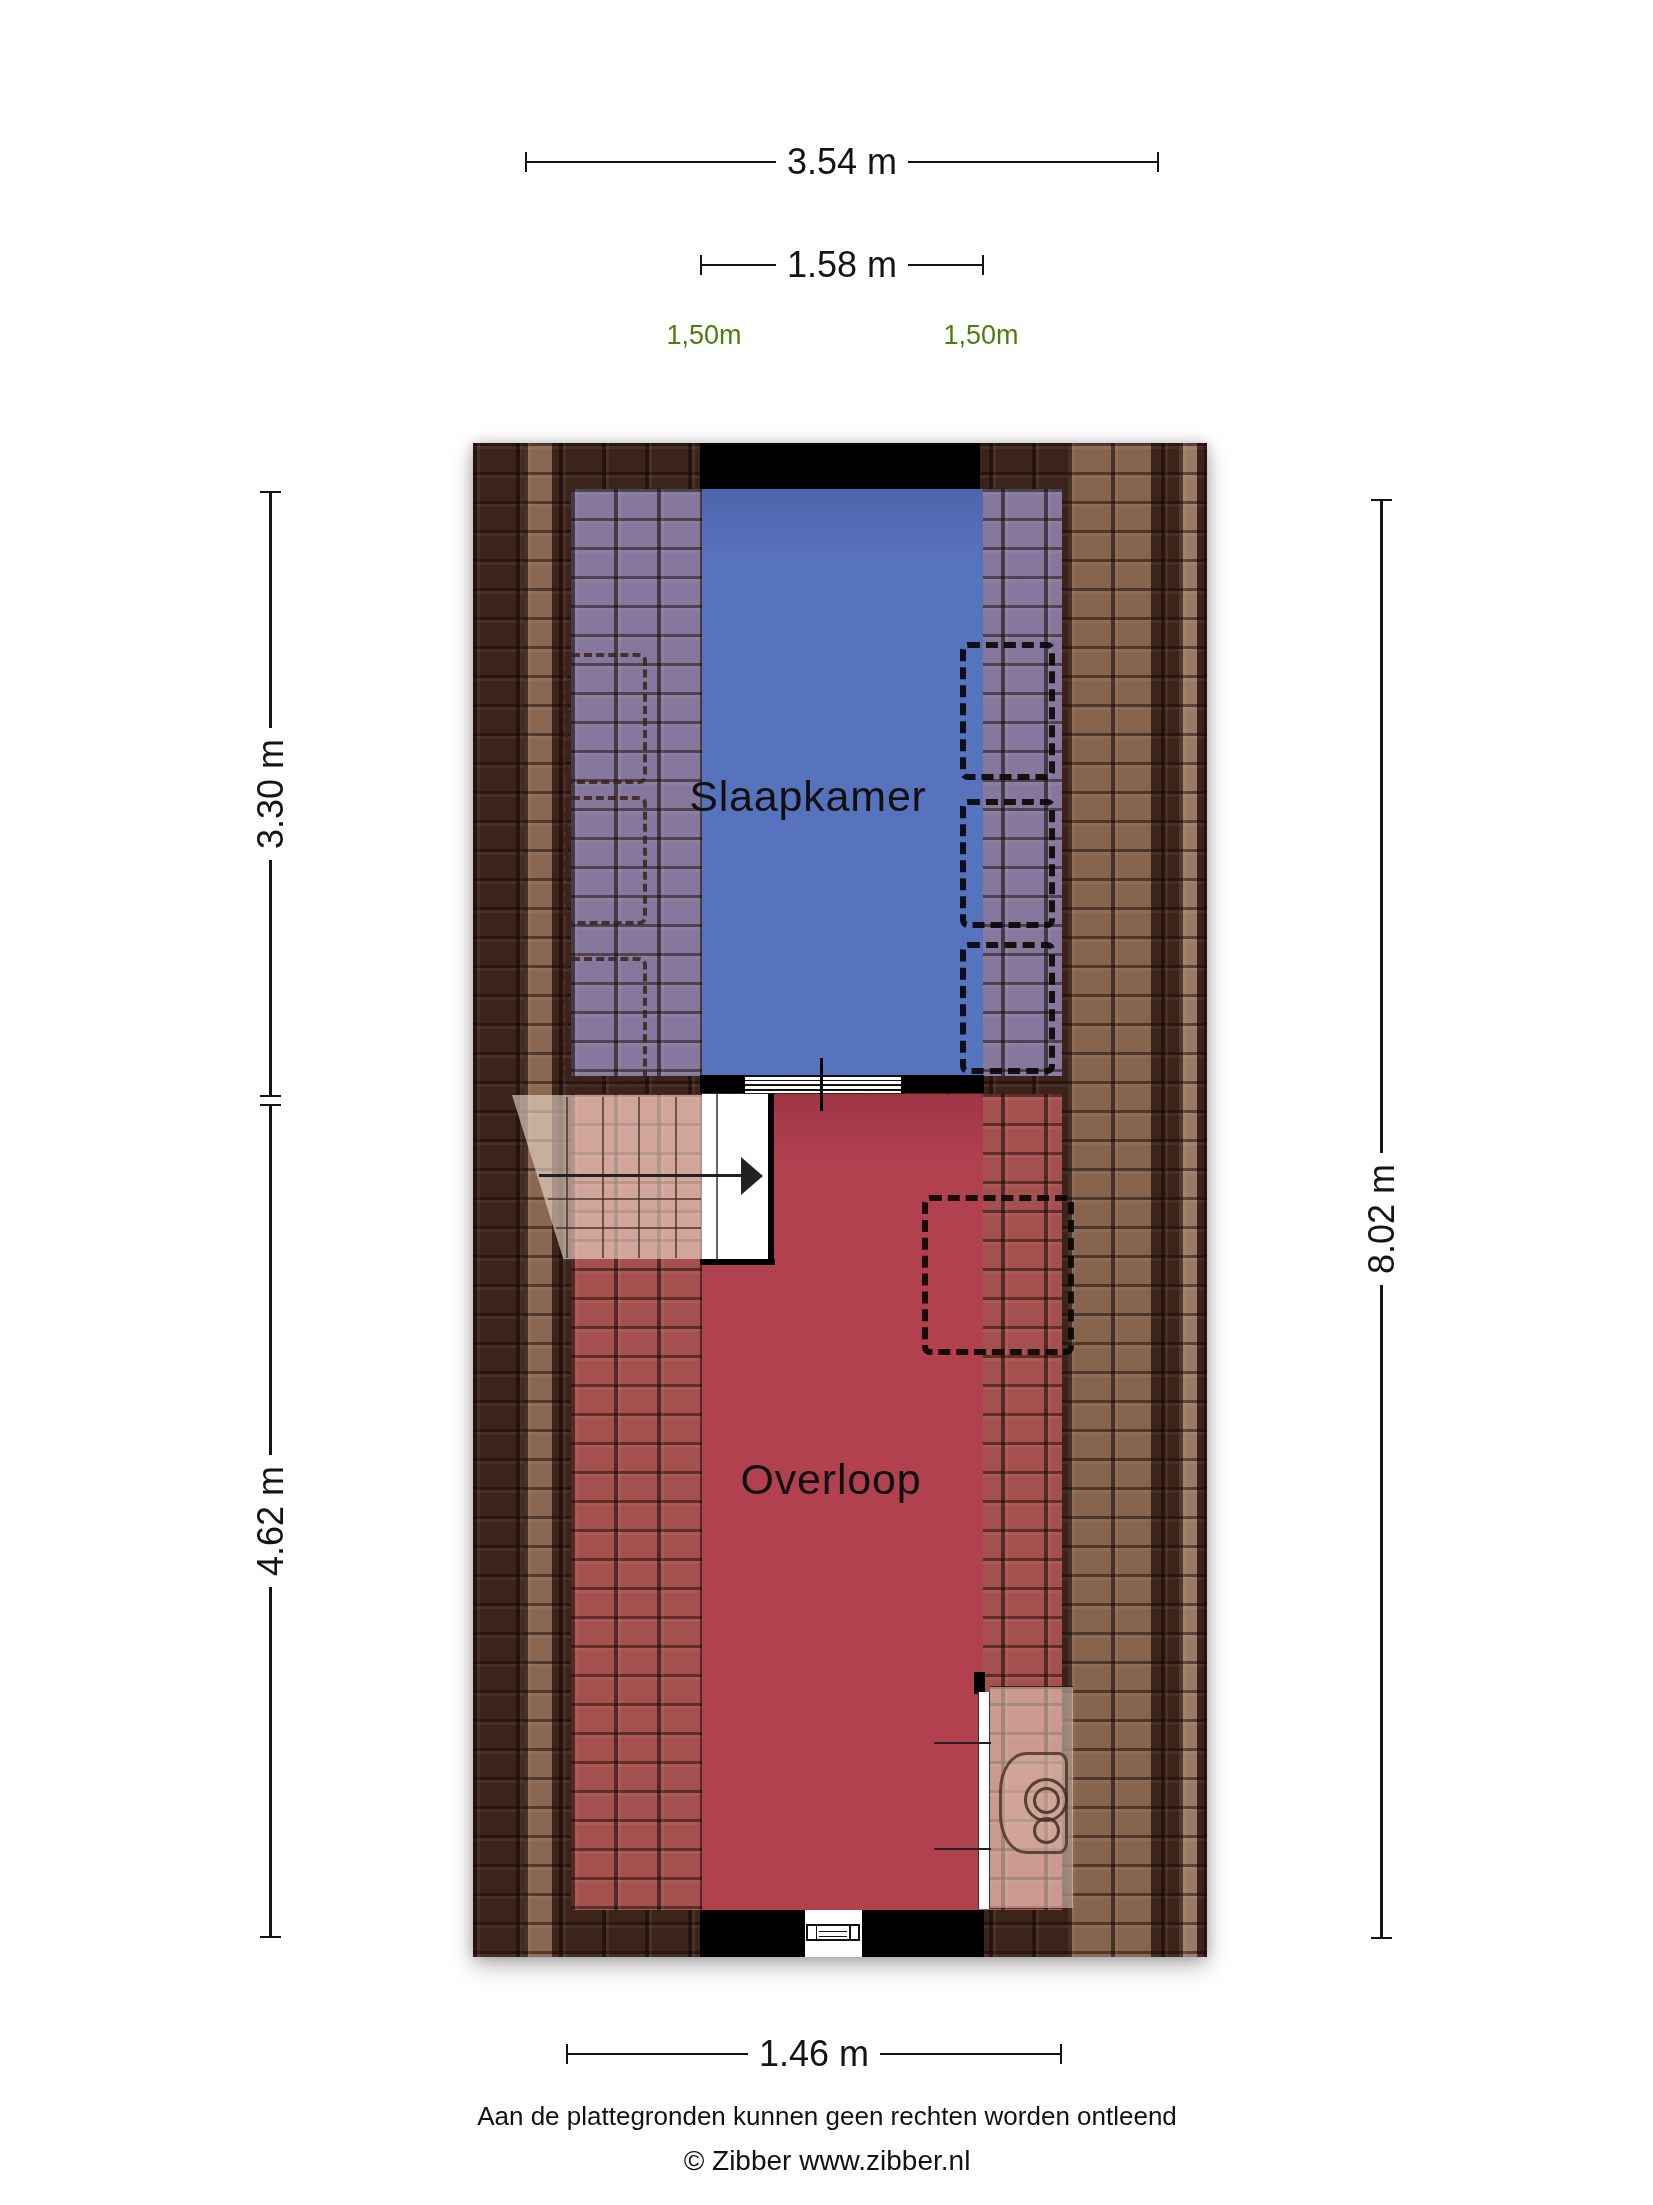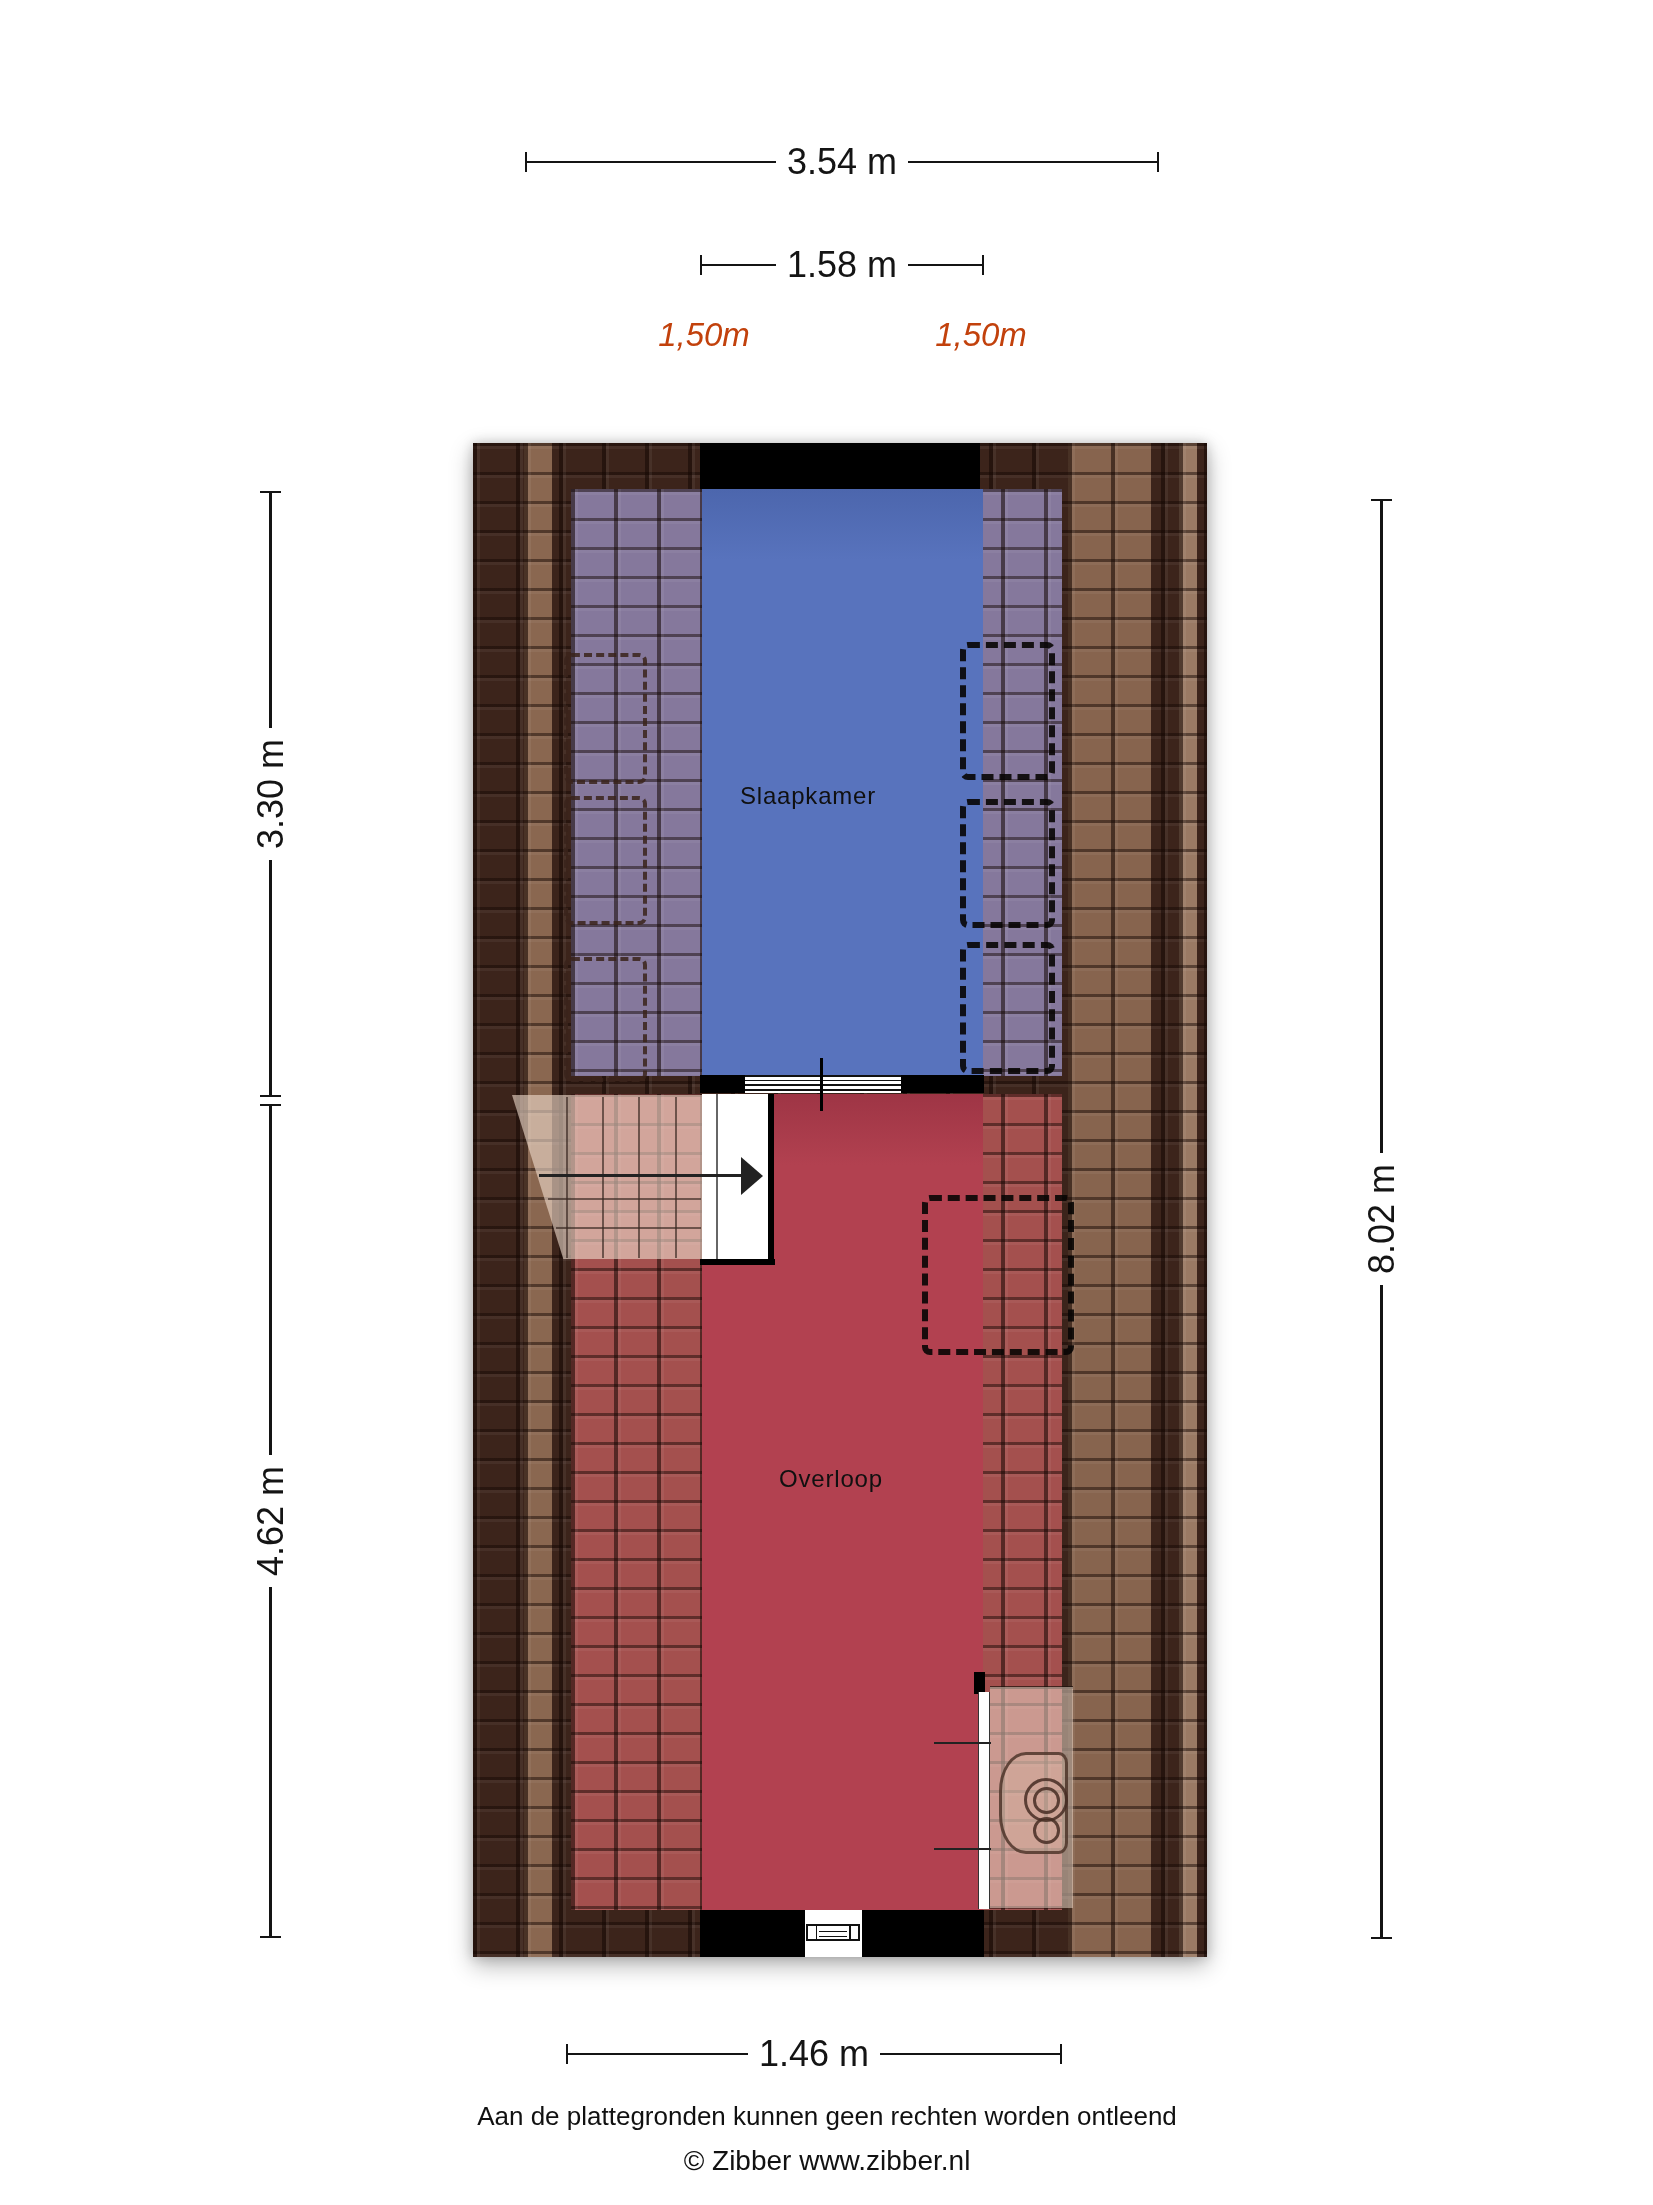--- a/index.html
+++ b/index.html
@@ -15,22 +15,22 @@
   
   .dimh{position:absolute;display:flex;align-items:center;height:38px;}
   .dimh .tick{width:2.4px;height:20.5px;background:#141414;}
   .dimh .line{flex:1;height:2.4px;background:#141414;}
   .dimh .lbl{padding:0 11px;font-size:36px;line-height:1;white-space:nowrap;color:#141414;}
   .dimv{position:absolute;display:flex;flex-direction:column;align-items:center;width:41px;}
   .dimv .tick{height:2.4px;width:20.5px;background:#141414;}
   .dimv .line{flex:1;width:2.4px;background:#141414;}
   .dimv .lbl{padding:11px 0;font-size:36px;line-height:1;white-space:nowrap;color:#141414;
              writing-mode:vertical-rl;transform:rotate(180deg);}
-  .marker{position:absolute;transform:translate(-50%,-50%);font-size:33px;color:#c2410c;white-space:nowrap;font-style:italic;}
-  .roomlbl{position:absolute;transform:translate(-50%,-50%);font-size:24px;color:#101010;letter-spacing:0.8px;white-space:nowrap;}
+  .marker{position:absolute;transform:translate(-50%,-50%);font-size:27px;color:#4d7c0f;white-space:nowrap;}
+  .roomlbl{position:absolute;transform:translate(-50%,-50%);font-size:43px;color:#101010;letter-spacing:0.8px;white-space:nowrap;}
   .dash-furn{position:absolute;border:4.7px dashed rgba(30,18,12,.82);border-radius:7.9px;}
   .dash-furn.bold{border:6.3px dashed rgba(8,6,5,.9);}
   .footer{position:absolute;left:0;width:1654px;text-align:center;color:#111;}
 </style>
 </head>
 <body>
 
 <div id="canvas">
 
   <div class="dimh" style="left:525px;top:143px;width:634px;">

